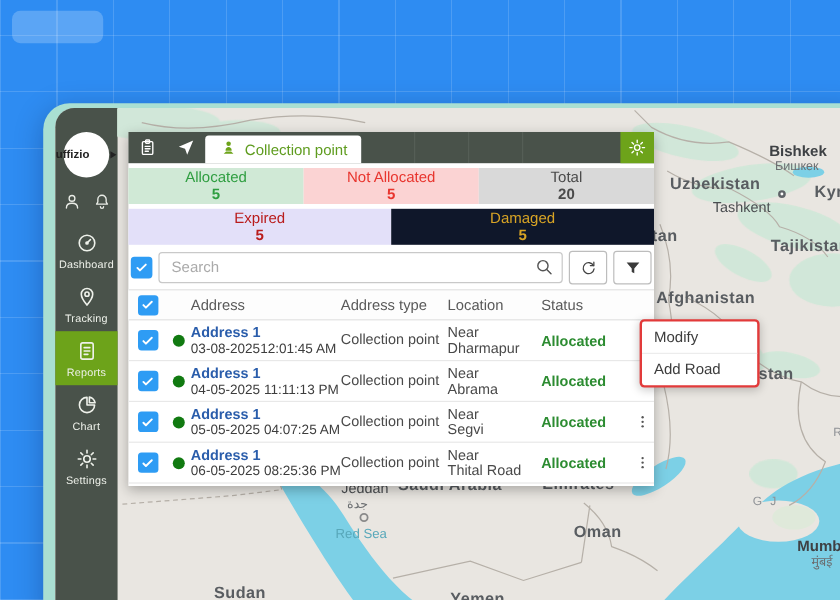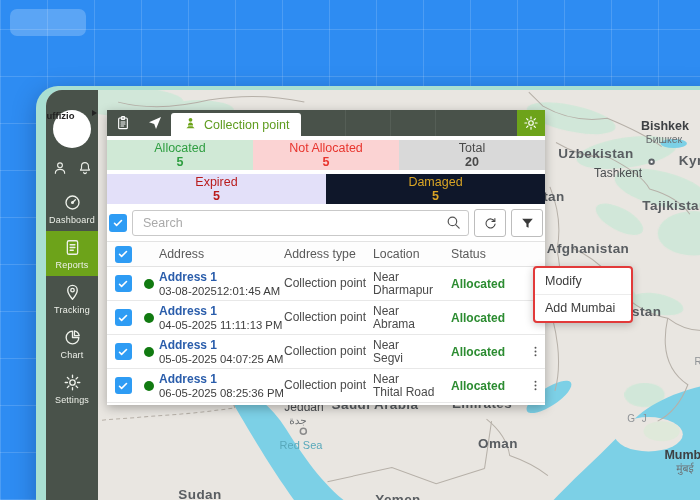--- a/index.html
+++ b/index.html
@@ -15,21 +15,21 @@
     background:rgba(255,255,255,.22);border-radius:7px;}
   
   .window{position:absolute;left:36px;top:86px;right:-12px;bottom:-12px;
     background:#a9dfd2;border-top-left-radius:22px;padding:4px 0 0 10px;
     box-shadow:0 6px 24px rgba(0,0,40,.25);}
   .window-inner{width:100%;height:100%;border-top-left-radius:16px;overflow:hidden;
     display:flex;background:#e9e6e1;}
   
   .sidebar{width:52px;background:#49524a;flex:0 0 52px;display:flex;flex-direction:column;align-items:center;}
   .logo{width:38px;height:38px;border-radius:50%;background:#fff;margin:20px auto 12px;
-    display:flex;align-items:flex-start;justify-content:center;font-size:9.5px;font-weight:bold;color:#222;gap:18px;}
+    display:flex;align-items:center;justify-content:center;font-size:9.5px;font-weight:bold;color:#222;gap:18px;}
   .logo-arrow{width:0;height:0;border-left:5px solid #222;border-top:3px solid transparent;border-bottom:3px solid transparent;}
   .side-top-icons{display:flex;gap:9px;color:#e9ece6;margin-bottom:10px;}
   .side-top-icons svg{width:16px;height:16px;display:block;}
   .side-item{width:100%;padding:7px 0 6px;text-align:center;color:#eef1ea;font-size:9px;cursor:pointer;}
   .side-item svg{width:19px;height:19px;display:block;margin:0 auto 3px;color:#eef1ea;}
   .side-item.active{background:#6da31a;}
   .side-label{display:block;letter-spacing:.2px;}
   
   .map{flex:1;position:relative;overflow:hidden;}
   .map-svg{position:absolute;left:0;top:0;width:100%;height:100%;}
@@ -116,28 +116,28 @@
               <path d="M10 18.5a2 2 0 0 0 4 0"></path>
             </svg>
           </span>
         </div>
       <div id="sidebar-items" style="width:100%">
           <div class="side-item"><span><svg viewBox="0 0 24 24" fill="none" stroke="currentColor" stroke-width="1.7" stroke-linecap="round" stroke-linejoin="round" style="width: 19px; height: 19px; display: block; margin: 0px auto 3px;">
                 <circle cx="12" cy="12" r="8.2"></circle>
                 <path d="M12 12l3.6-3.6"></path>
                 <circle cx="12" cy="12" r="1.1" fill="currentColor"></circle>
               </svg></span><span class="side-label">Dashboard</span></div>
+          <div class="side-item"><span><svg viewBox="0 0 24 24" fill="none" stroke="currentColor" stroke-width="1.7" stroke-linecap="round" stroke-linejoin="round" style="width: 19px; height: 19px; display: block; margin: 0px auto 3px;">
+                <path d="M12 3a6 6 0 0 1 6 6c0 4.2-6 11.5-6 11.5S6 13.2 6 9a6 6 0 0 1 6-6z"></path>
+                <circle cx="12" cy="9" r="2.2"></circle>
+              </svg></span><span class="side-label">Tracking</span></div>
           <div class="side-item active"><span><svg viewBox="0 0 24 24" fill="none" stroke="currentColor" stroke-width="1.7" stroke-linecap="round" stroke-linejoin="round" style="width: 19px; height: 19px; display: block; margin: 0px auto 3px;">
                 <rect x="5.5" y="3.5" width="13" height="17" rx="2"></rect>
                 <path d="M9 8.5h6M9 12h6M9 15.5h4"></path>
               </svg></span><span class="side-label">Reports</span></div>
-          <div class="side-item"><span><svg viewBox="0 0 24 24" fill="none" stroke="currentColor" stroke-width="1.7" stroke-linecap="round" stroke-linejoin="round" style="width: 19px; height: 19px; display: block; margin: 0px auto 3px;">
-                <path d="M12 3a6 6 0 0 1 6 6c0 4.2-6 11.5-6 11.5S6 13.2 6 9a6 6 0 0 1 6-6z"></path>
-                <circle cx="12" cy="9" r="2.2"></circle>
-              </svg></span><span class="side-label">Tracking</span></div>
           <div class="side-item"><span><svg viewBox="0 0 24 24" fill="none" stroke="currentColor" stroke-width="1.7" stroke-linecap="round" stroke-linejoin="round" style="width: 19px; height: 19px; display: block; margin: 0px auto 3px;">
                 <path d="M12 4a8 8 0 1 0 8 8h-8z"></path>
                 <path d="M14.5 3.6a8 8 0 0 1 6 6h-6z"></path>
               </svg></span><span class="side-label">Chart</span></div>
           <div class="side-item"><span><svg viewBox="0 0 24 24" fill="none" stroke="currentColor" stroke-width="1.7" stroke-linecap="round" stroke-linejoin="round" style="width: 19px; height: 19px; display: block; margin: 0px auto 3px;">
                 <circle cx="12" cy="12" r="3.4"></circle>
                 <path d="M12 2.8v2.8M12 18.4v2.8M2.8 12h2.8M18.4 12h2.8M5.5 5.5l2 2M16.5 16.5l2 2M18.5 5.5l-2 2M7.5 16.5l-2 2"></path>
               </svg></span><span class="side-label">Settings</span></div>
         </div>
     </div>
@@ -421,18 +421,18 @@
                   <circle cx="12" cy="12" r="1.8"></circle>
                   <circle cx="12" cy="19" r="1.8"></circle>
                 </svg>
               </div>
             </div>
           </div>
       </div>
 
       <div class="ctx" id="ctx-menu">
           <div class="ctx-item">Modify</div>
-          <div class="ctx-item">Add Mumbai</div>
+          <div class="ctx-item">Add Road</div>
         </div>
     </div>
 
   </div>
 </div>
 
 </body></html>

